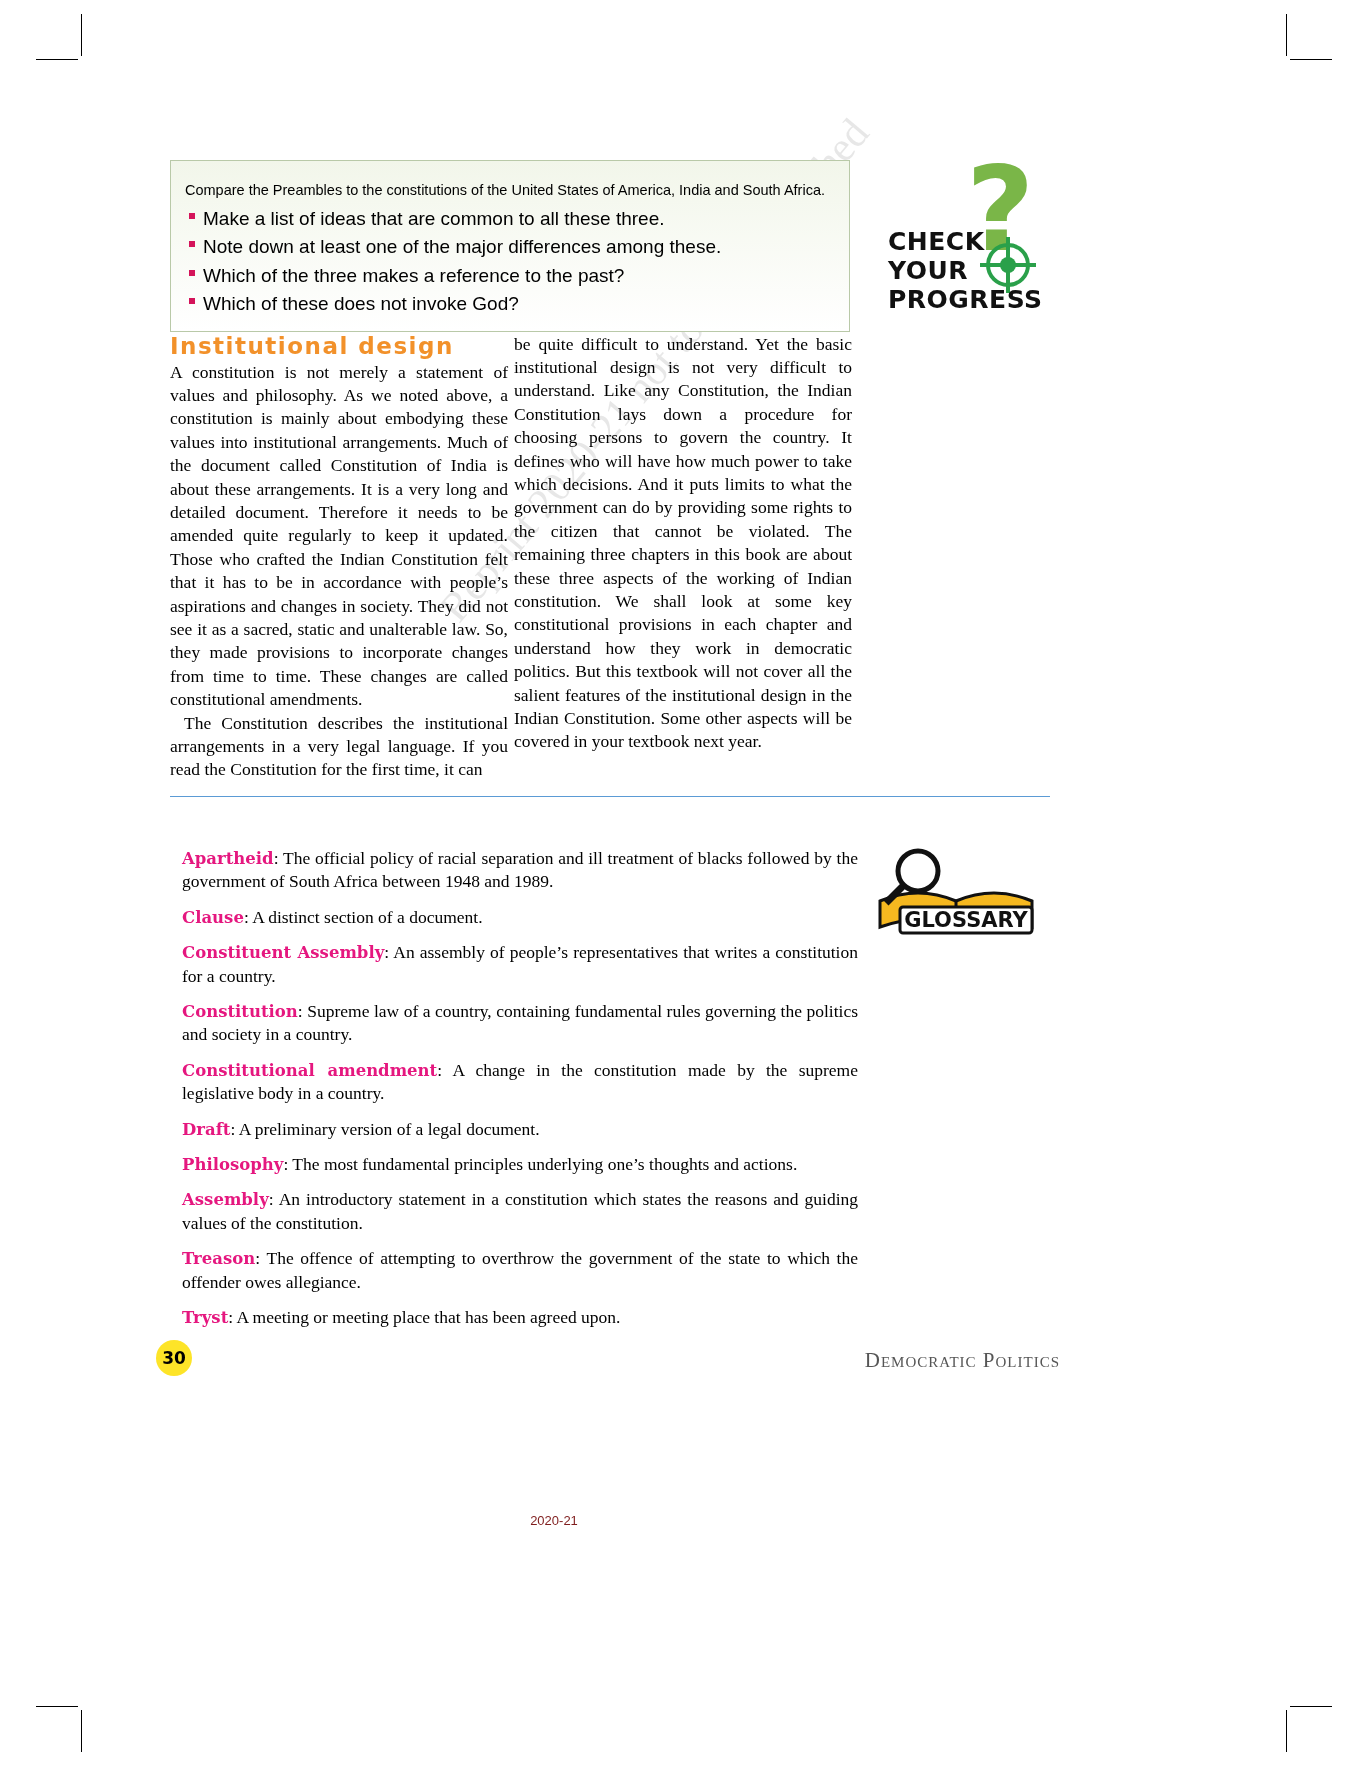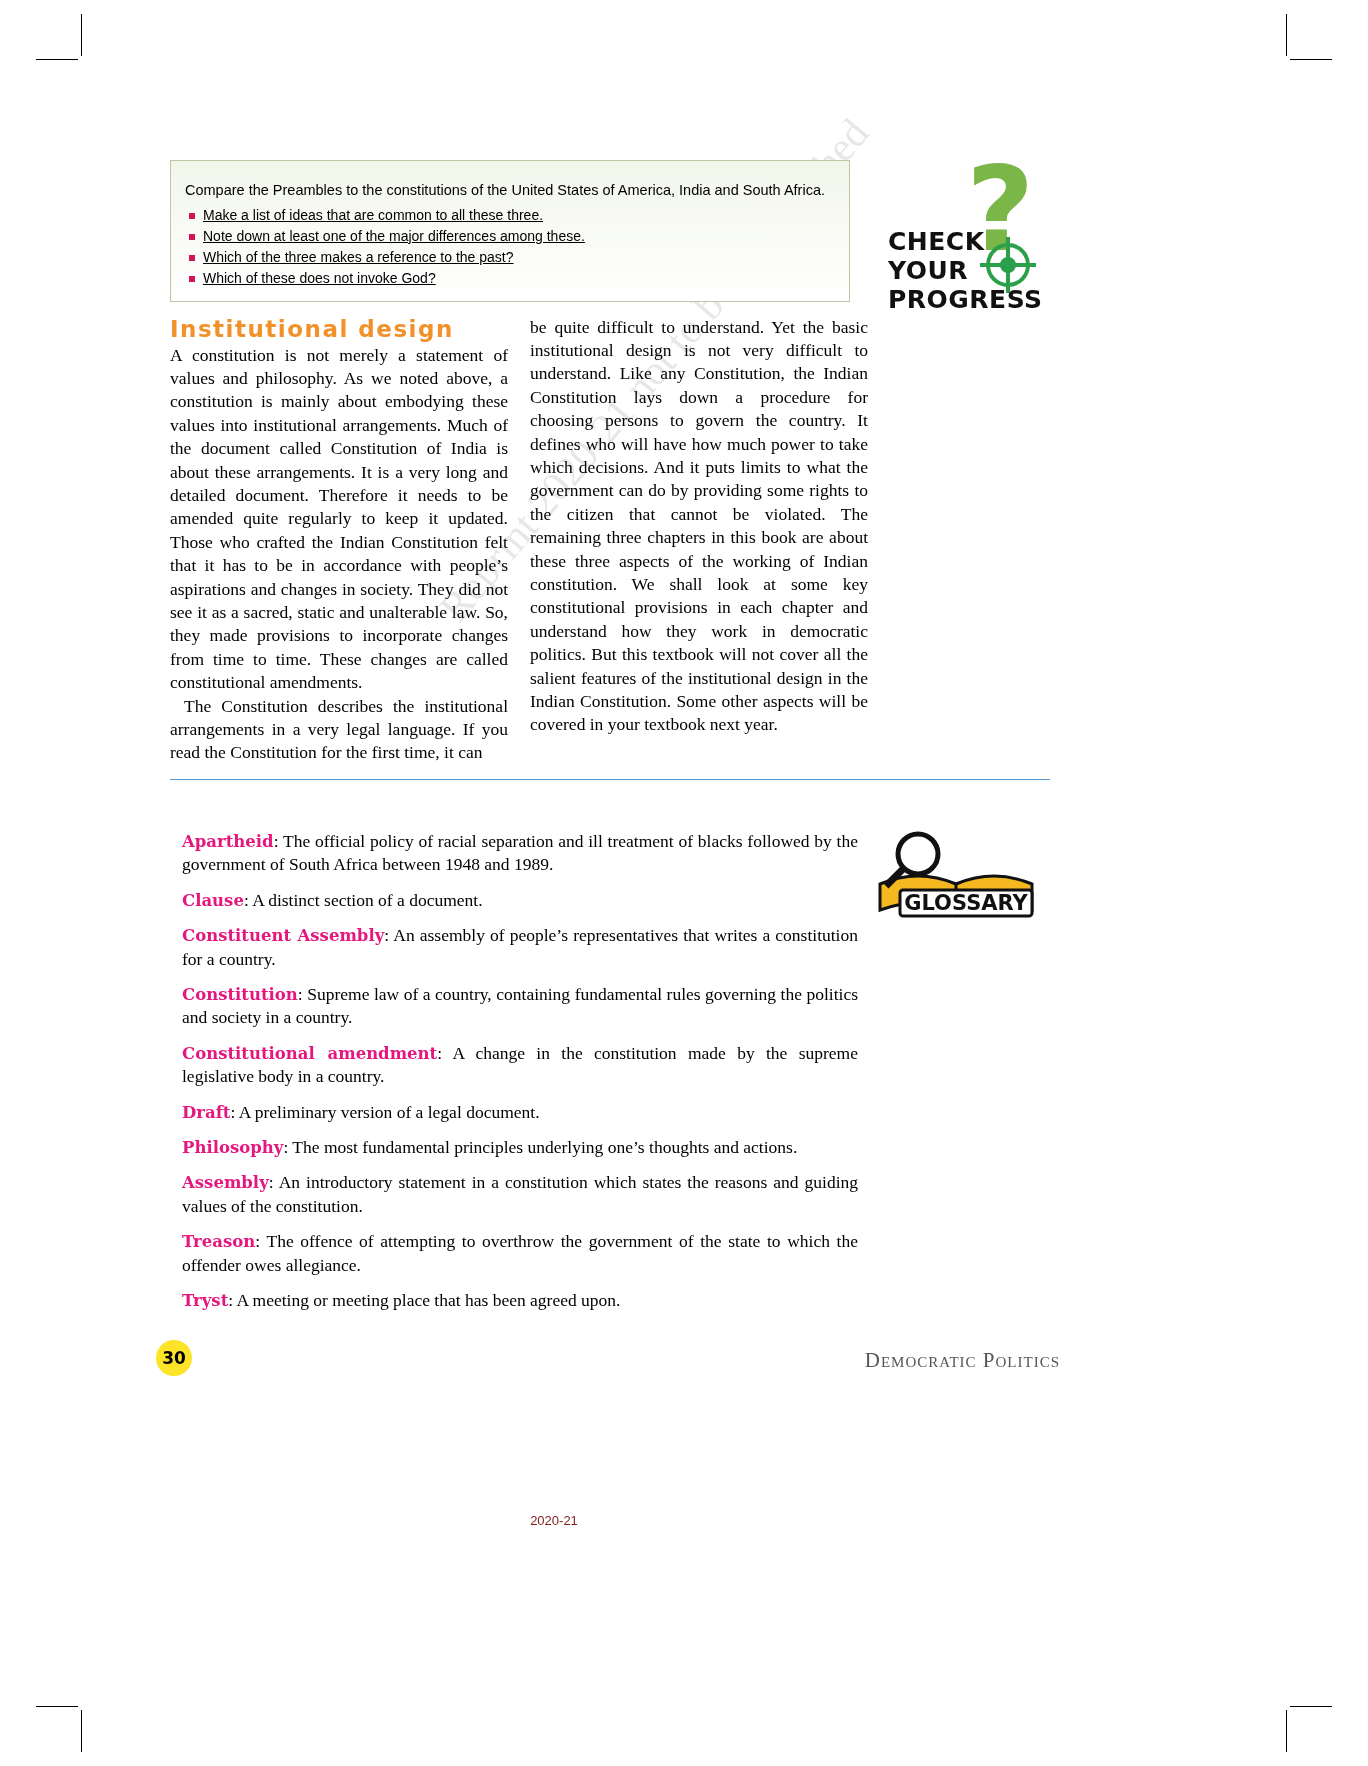--- a/index.html
+++ b/index.html
@@ -61,24 +61,23 @@
     font-family: "Liberation Sans", sans-serif;
   }
   .cyp-intro {
     font-size: 14.5px;
     line-height: 1.35;
     margin: 0 0 4px 0;
   }
   .cyp-list { margin: 0; padding: 0; list-style: none; }
   .cyp-list li {
     position: relative;
-    font-size: 14px;
+    font-size: 19px;
     line-height: 1.5;
     padding-left: 18px;
-    text-decoration: underline;
   }
   .cyp-list li::before {
     content: "";
     position: absolute;
     left: 4px;
     top: 8px;
     width: 6px;
     height: 6px;
     background: #d4145a;
   }
@@ -117,22 +116,22 @@
     font-size: 25px;
     line-height: 29px;
     letter-spacing: 0.5px;
     color: #111;
     margin-top: 6px;
   }
 
   
   .cols {
     display: flex;
-    gap: 22px;
-    margin-top: 14px;
+    gap: 6px;
+    margin-top: 1px;
   }
   .col { width: 338px; }
   .heading {
     font-family: "DejaVu Sans", sans-serif;
     font-weight: bold;
     font-size: 23px;
     color: #f2912a;
     letter-spacing: 1.5px;
     margin: 0 0 2px 0;
   }

